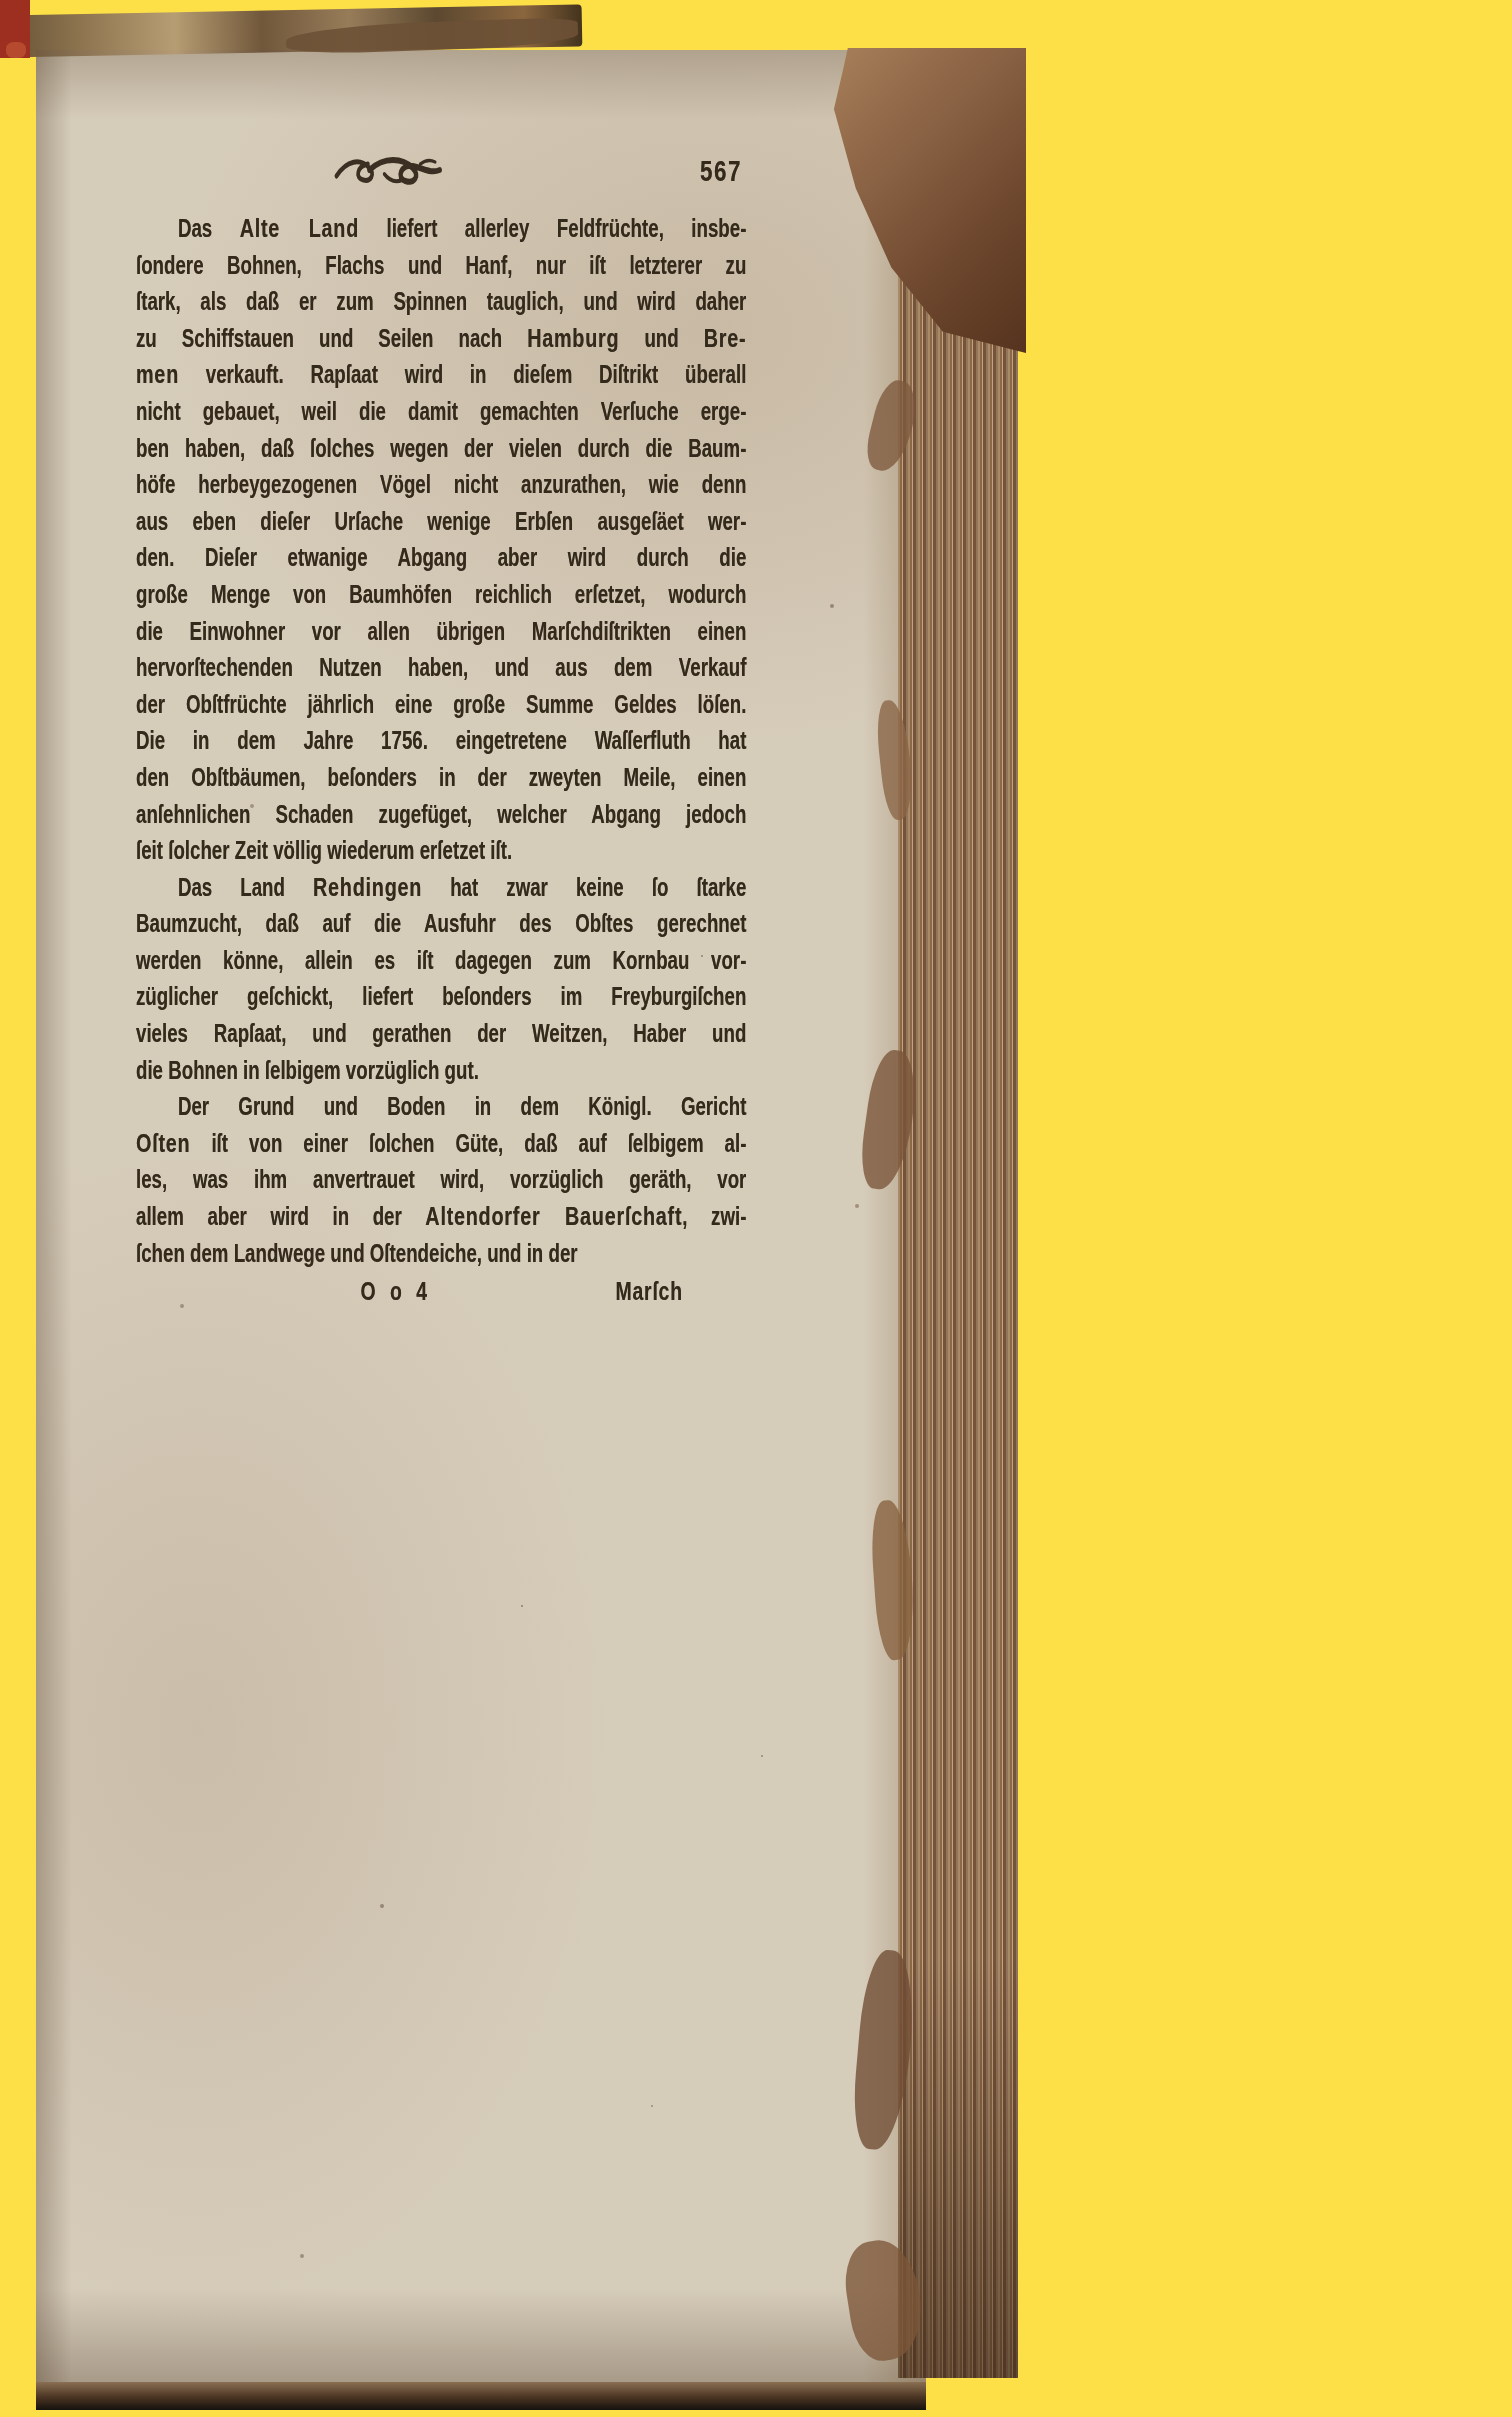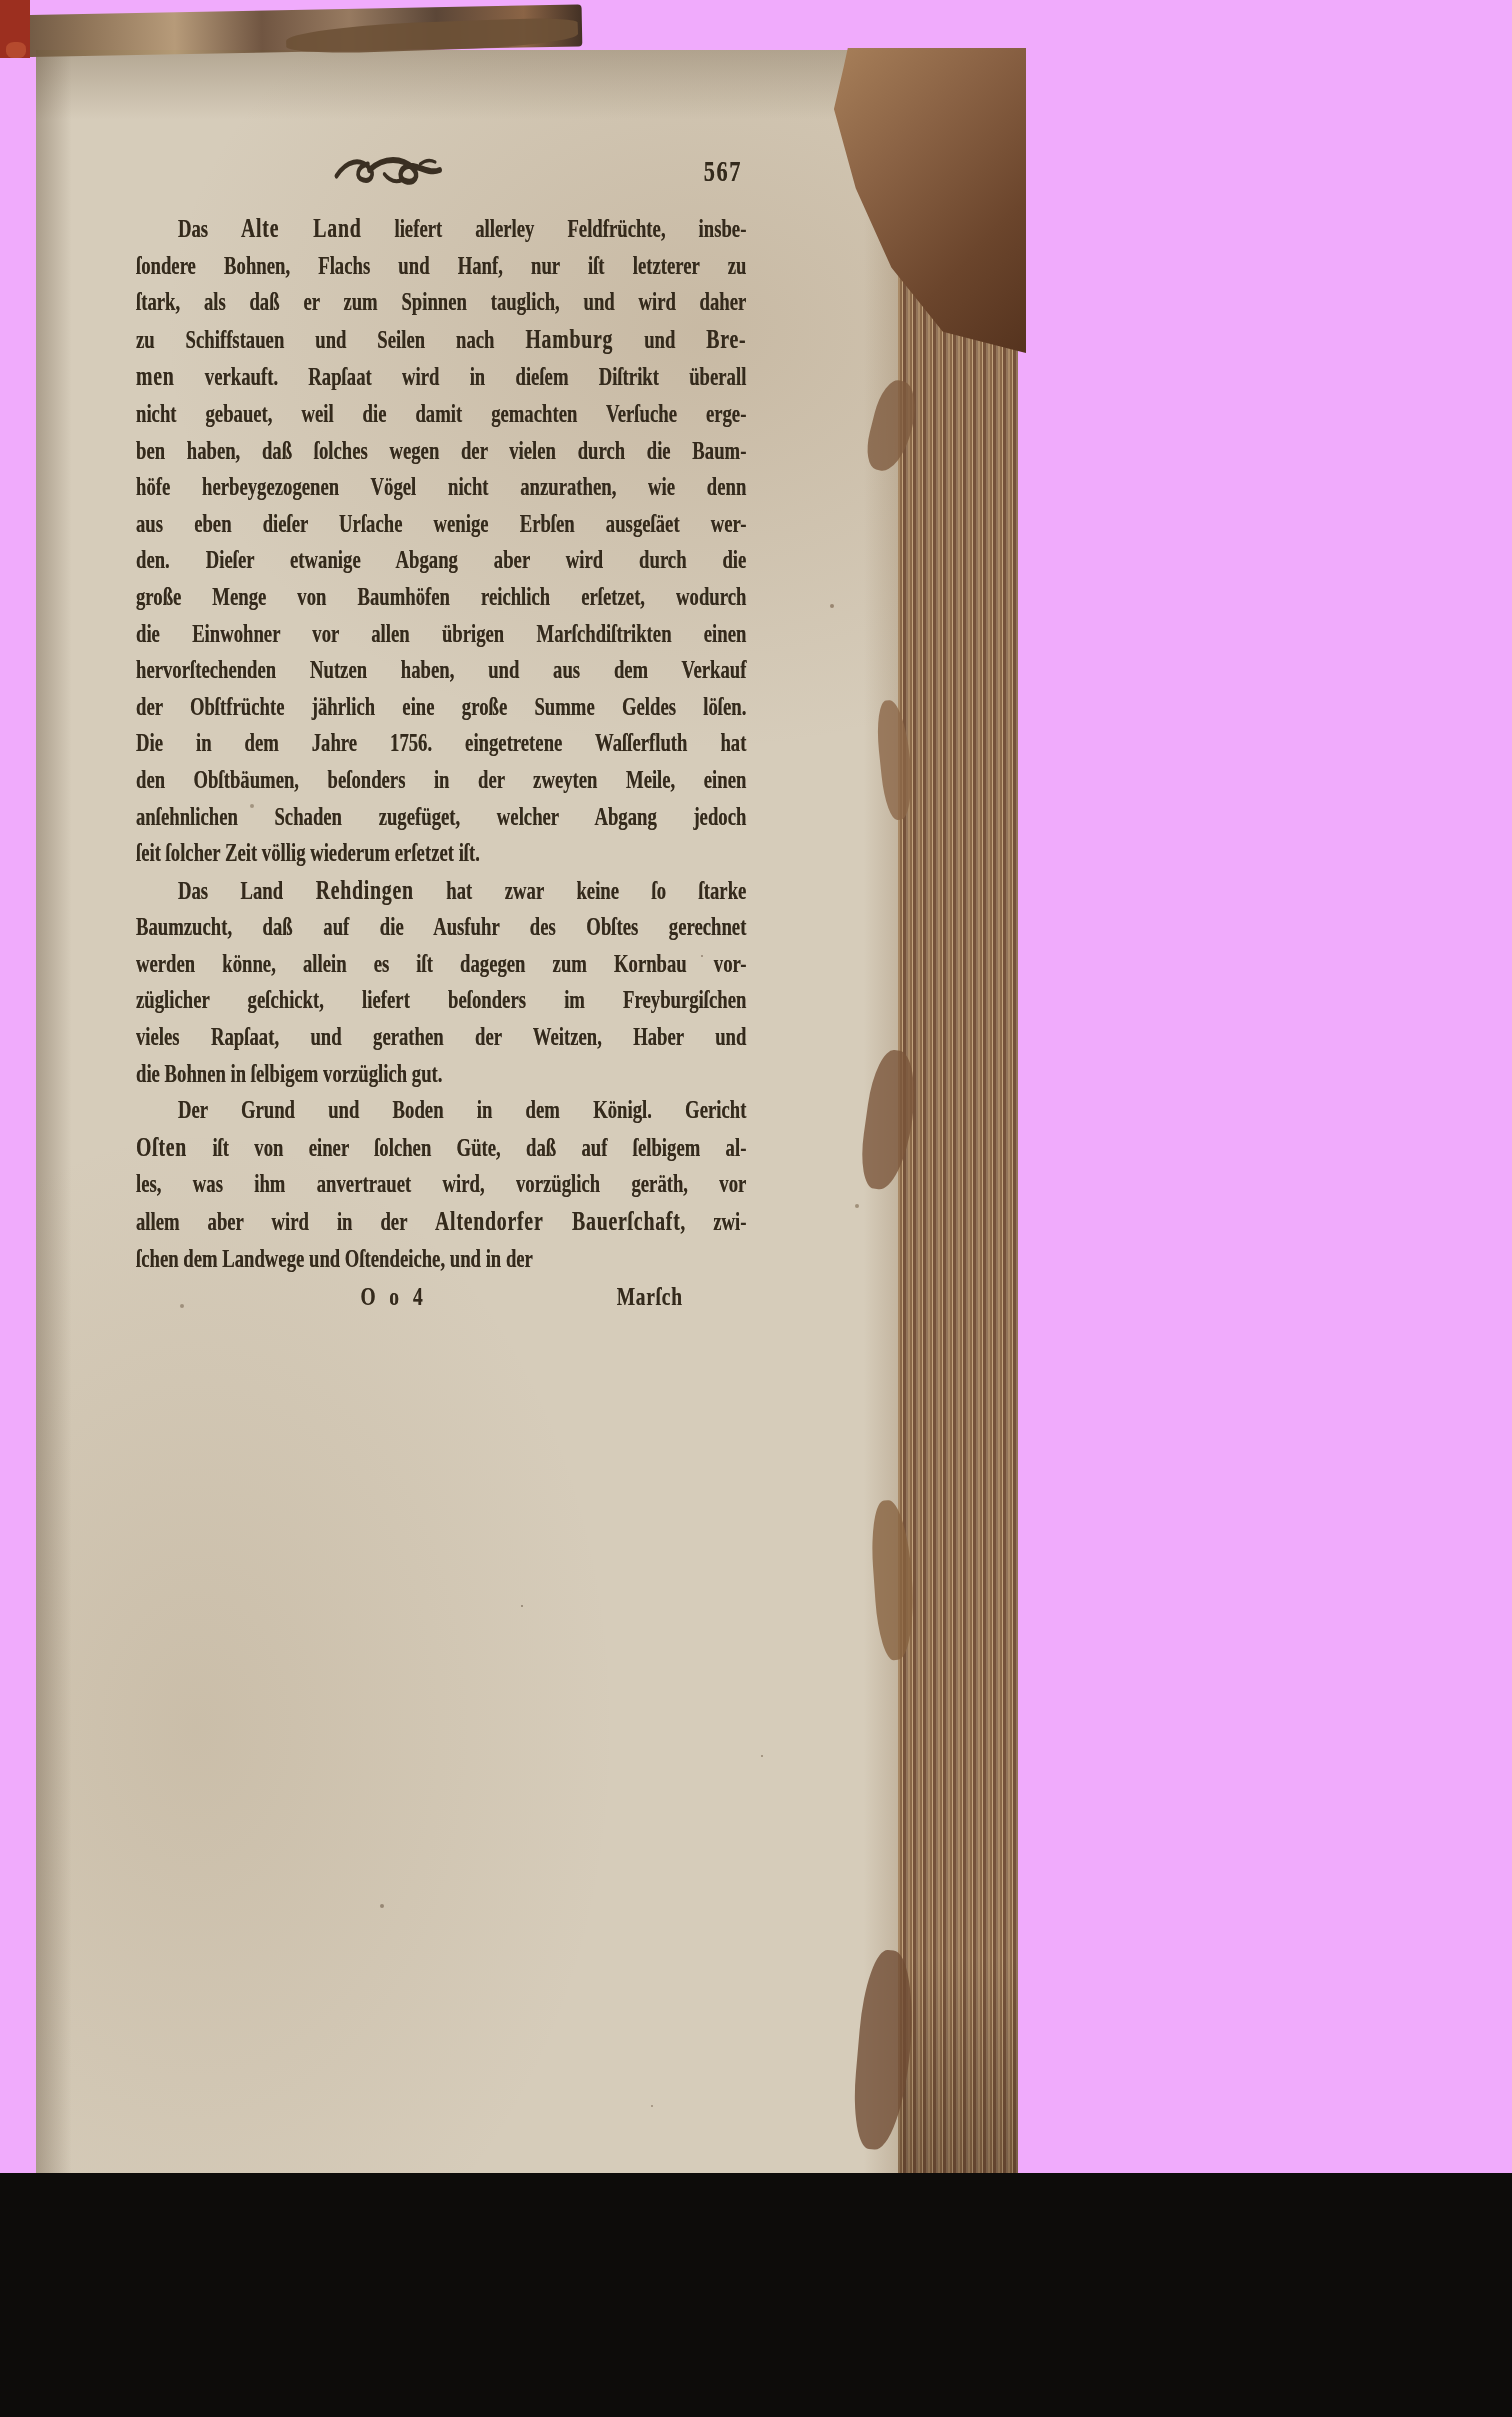--- a/index.html
+++ b/index.html
@@ -1,17 +1,17 @@
 <!DOCTYPE html>
 <html><head>
 <meta charset="utf-8">
 <style>
   html,body{margin:0;padding:0;background:#0d0c0a;}
-  #screen{position:relative;width:1512px;height:2173px;background:#f0abfc;overflow:hidden;
-          font-family:Liberation Serif, serif;}
+  #screen{position:relative;width:1512px;height:2417px;background:#fde047;overflow:hidden;
+          font-family:Liberation Sans, sans-serif;}
 
   
   .paper{position:absolute;left:36px;top:50px;width:890px;height:2332px;
     background:
       linear-gradient(90deg, rgba(70,50,30,.30), rgba(70,50,30,0) 4%),
       linear-gradient(270deg, rgba(125,95,60,.38), rgba(125,95,60,0) 7%),
       linear-gradient(180deg, rgba(90,70,45,.28), rgba(90,70,45,0) 3%, rgba(90,70,45,0) 96%, rgba(70,50,30,.32)),
       radial-gradient(900px 700px at 75% 12%, rgba(150,120,85,.22), rgba(150,120,85,0) 60%),
       radial-gradient(700px 1000px at 18% 72%, rgba(140,115,80,.16), rgba(0,0,0,0) 60%),
       #d6ccba;}

